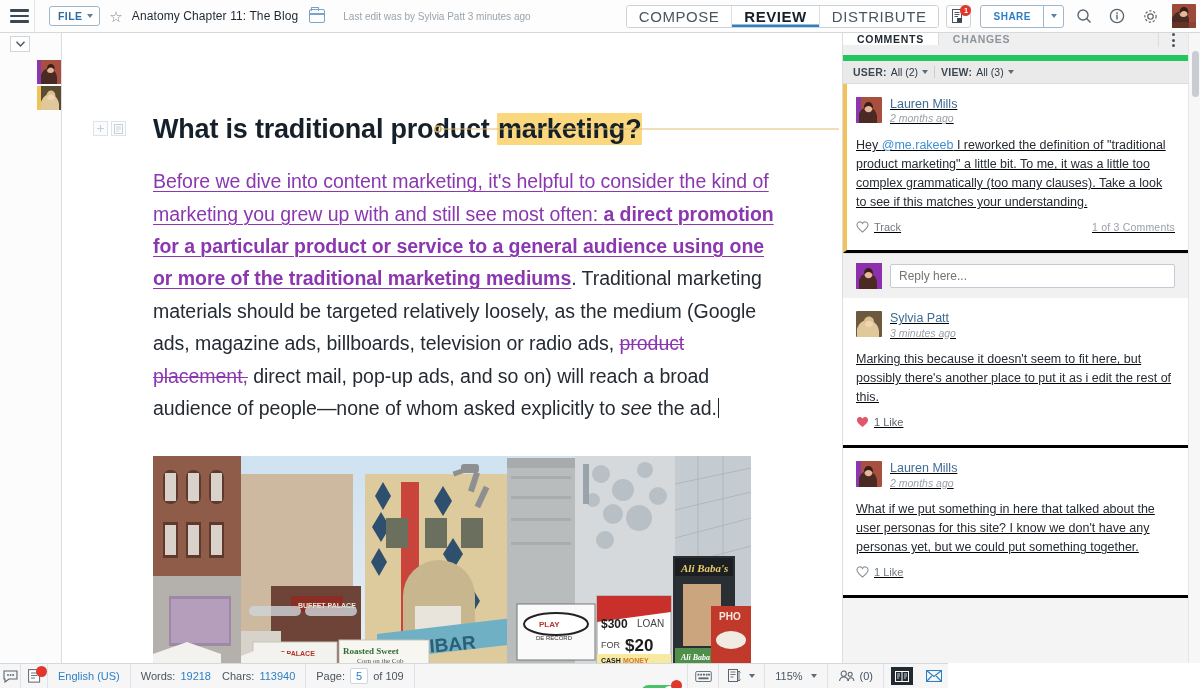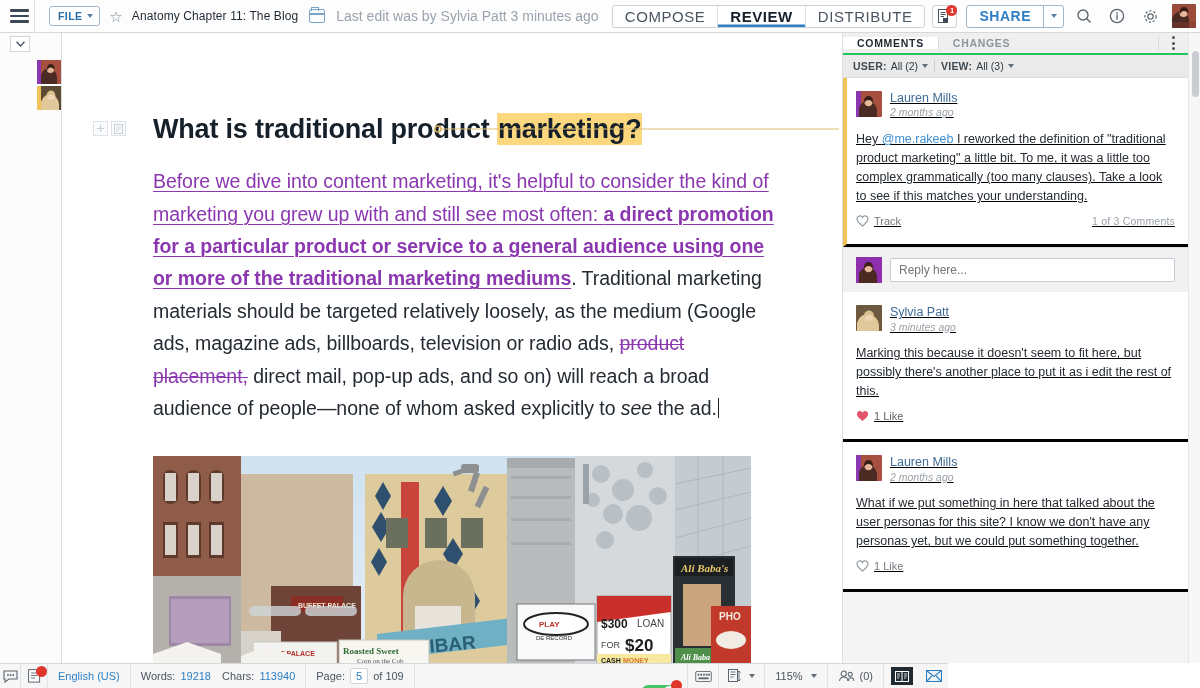--- a/index.html
+++ b/index.html
@@ -43,21 +43,21 @@
   .folder-icon i {
     position: absolute; inset: 0; border: 1.6px solid #7aa3c9; border-radius: 2px; display: block;
   }
   .folder-icon i:after {
     content: ""; position: absolute; left: 0; top: 3px; width: 100%; height: 1.6px; background: #7aa3c9;
   }
   .folder-icon i:before {
     content: ""; position: absolute; left: 1px; top: -3px; width: 6px; height: 3px;
     border: 1.6px solid #7aa3c9; border-bottom: none; border-radius: 1px 1px 0 0;
   }
-  #last-edit { margin-left: 11px; font-size: 14px; color: #9aa3ad; white-space: nowrap; }
+  #last-edit { margin-left: 18px; font-size: 10px; color: #9aa3ad; white-space: nowrap; }
 
   .tb-right { margin-left: auto; display: flex; align-items: center; padding-right: 4px; gap: 0; }
 
   .seg-group { display: flex; border: 1px solid #ccd2d8; border-radius: 3px; overflow: hidden; background:#fff; height: 23px; }
   .seg {
     padding: 0 12px; font-size: 15px; color: #4a5560; letter-spacing: .55px;
     display: flex; align-items: center; cursor: pointer; background: #fff;
     border-right: 1px solid #dde1e5; height: 100%;
   }
   .seg:last-child { border-right: none; }
@@ -67,21 +67,21 @@
     width: 26px; height: 24px; margin-left: 7px; display: flex; align-items: center;
     justify-content: center; cursor: pointer; position: relative;
   }
   .badge {
     position: absolute; top: -1px; right: -1px; min-width: 11px; height: 11px; border-radius: 50%;
     background: #e0362c; color: #fff; font-size: 7.5px; line-height: 11px; text-align: center;
     font-weight: bold; padding: 0 1px;
   }
   .share-wrap { display: flex; margin-left: 9px; height: 23px; border: 1px solid #9fb6cd; border-radius: 3px; background: #fff; }
   .share-btn {
-    padding: 0 12px; display: flex; align-items: center; font-size: 14px; font-weight: bold;
+    padding: 0 12px; display: flex; align-items: center; font-size: 10px; font-weight: bold;
     color: #2c7fc4; letter-spacing: .5px; cursor: pointer;
   }
   .share-caret { width: 20px; border-left: 1px solid #9fb6cd; display: flex; align-items: center; justify-content: center; cursor: pointer; }
   .avatar-tb { width: 24px; height: 24px; margin-left: 9px; border-radius: 1px; overflow: hidden; cursor: pointer; }
 
   
   #leftrail {
     position: absolute; top: 33px; left: 0; width: 62px; bottom: 25px;
     background: #fcfcfc; border-right: 1px solid #dadde1;
   }
@@ -128,21 +128,21 @@
     margin-top: 32px; width: 598px; height: 210px; position: relative; overflow: hidden;
     background: linear-gradient(180deg,#cfe0ec 0%, #dfe9f0 40%, #cdd5d9 100%);
   }
   #doc-photo svg { display: block; }
 
   
   #panel {
     position: absolute; top: 33px; right: 12px; width: 346px; bottom: 25px;
     background: #f4f4f4; border-left: 1px solid #dcdfe2;
   }
-  .panel-tabs { height: 22px; display: flex; align-items: center; background: #efefef; border-bottom: 2px solid #22c55e; }
+  .panel-tabs { height: 28px; display: flex; align-items: flex-start; background: #efefef; border-bottom: 6px solid #22c55e; }
   .ptab {
     padding: 0 14px; display: flex; align-items: center; font-size: 10.5px; letter-spacing: .7px;
     color: #8d949b; cursor: pointer; font-weight: bold;
   }
   .ptab.active { background: #fff; color: #1e262f; border-right: 1px solid #dcdcdc; }
   .ptab-kebab { margin-left: auto; width: 30px; display: flex; flex-direction: column; align-items: center;
                 justify-content: center; gap: 2.5px; cursor: pointer; border-left: 1px solid #dcdcdc; }
   .ptab-kebab i { width: 3px; height: 3px; border-radius: 50%; background: #4a5259; display: block; }
 
   .filters { height: 23px; display: flex; align-items: center; background: #eaeaea;

